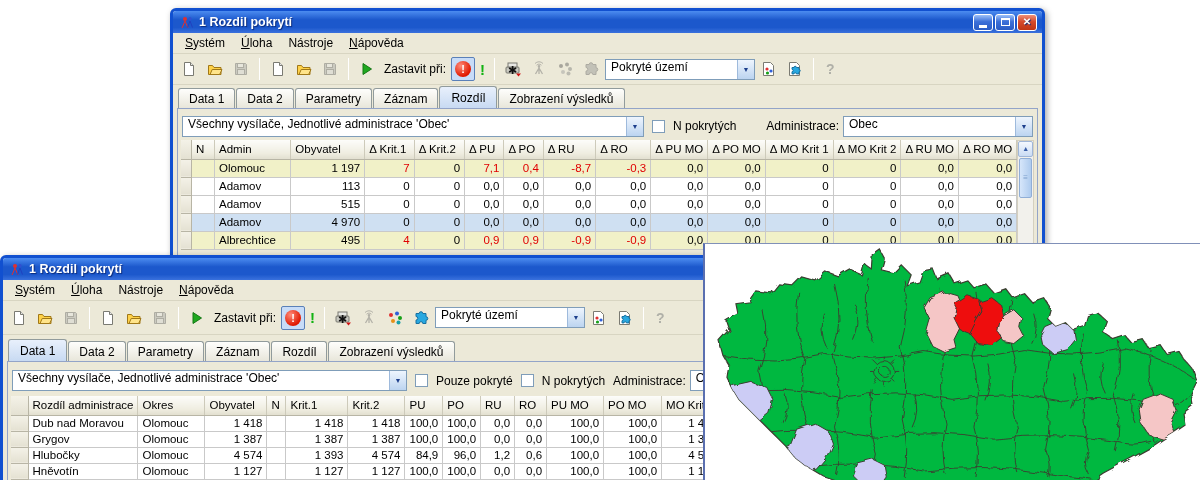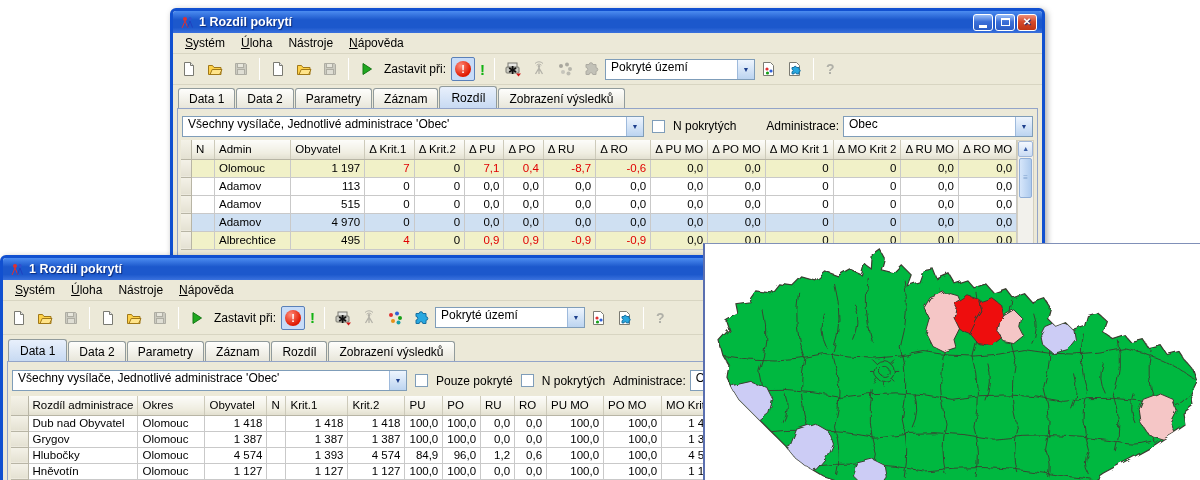--- a/index.html
+++ b/index.html
@@ -286,21 +286,21 @@
               <tr class="cream">
                 <td class="stub"></td>
                 <td class="ctr"></td>
                 <td>Olomouc</td>
                 <td class="num">1 197</td>
                 <td class="num red">7</td>
                 <td class="num">0</td>
                 <td class="num red">7,1</td>
                 <td class="num red">0,4</td>
                 <td class="num red">-8,7</td>
-                <td class="num red">-0,6</td>
+                <td class="num red">-0,3</td>
                 <td class="num">0,0</td>
                 <td class="num">0,0</td>
                 <td class="num">0</td>
                 <td class="num">0</td>
                 <td class="num">0,0</td>
                 <td class="num">0,0</td>
               </tr>
               <tr>
                 <td class="stub"></td>
                 <td class="ctr"></td>
@@ -560,21 +560,21 @@
                 <th>RU</th>
                 <th>RO</th>
                 <th>PU MO</th>
                 <th>PO MO</th>
                 <th>MO Krit 1</th>
               </tr>
             </thead>
             <tbody>
               <tr>
                 <td class="stub"></td>
-                <td>Dub nad Obyvatel</td>
+                <td>Dub nad Moravou</td>
                 <td>Olomouc</td>
                 <td class="num">1 418</td>
                 <td class="ctr"></td>
                 <td class="num">1 418</td>
                 <td class="num">1 418</td>
                 <td class="num">100,0</td>
                 <td class="num">100,0</td>
                 <td class="num">0,0</td>
                 <td class="num">0,0</td>
                 <td class="num">100,0</td>

